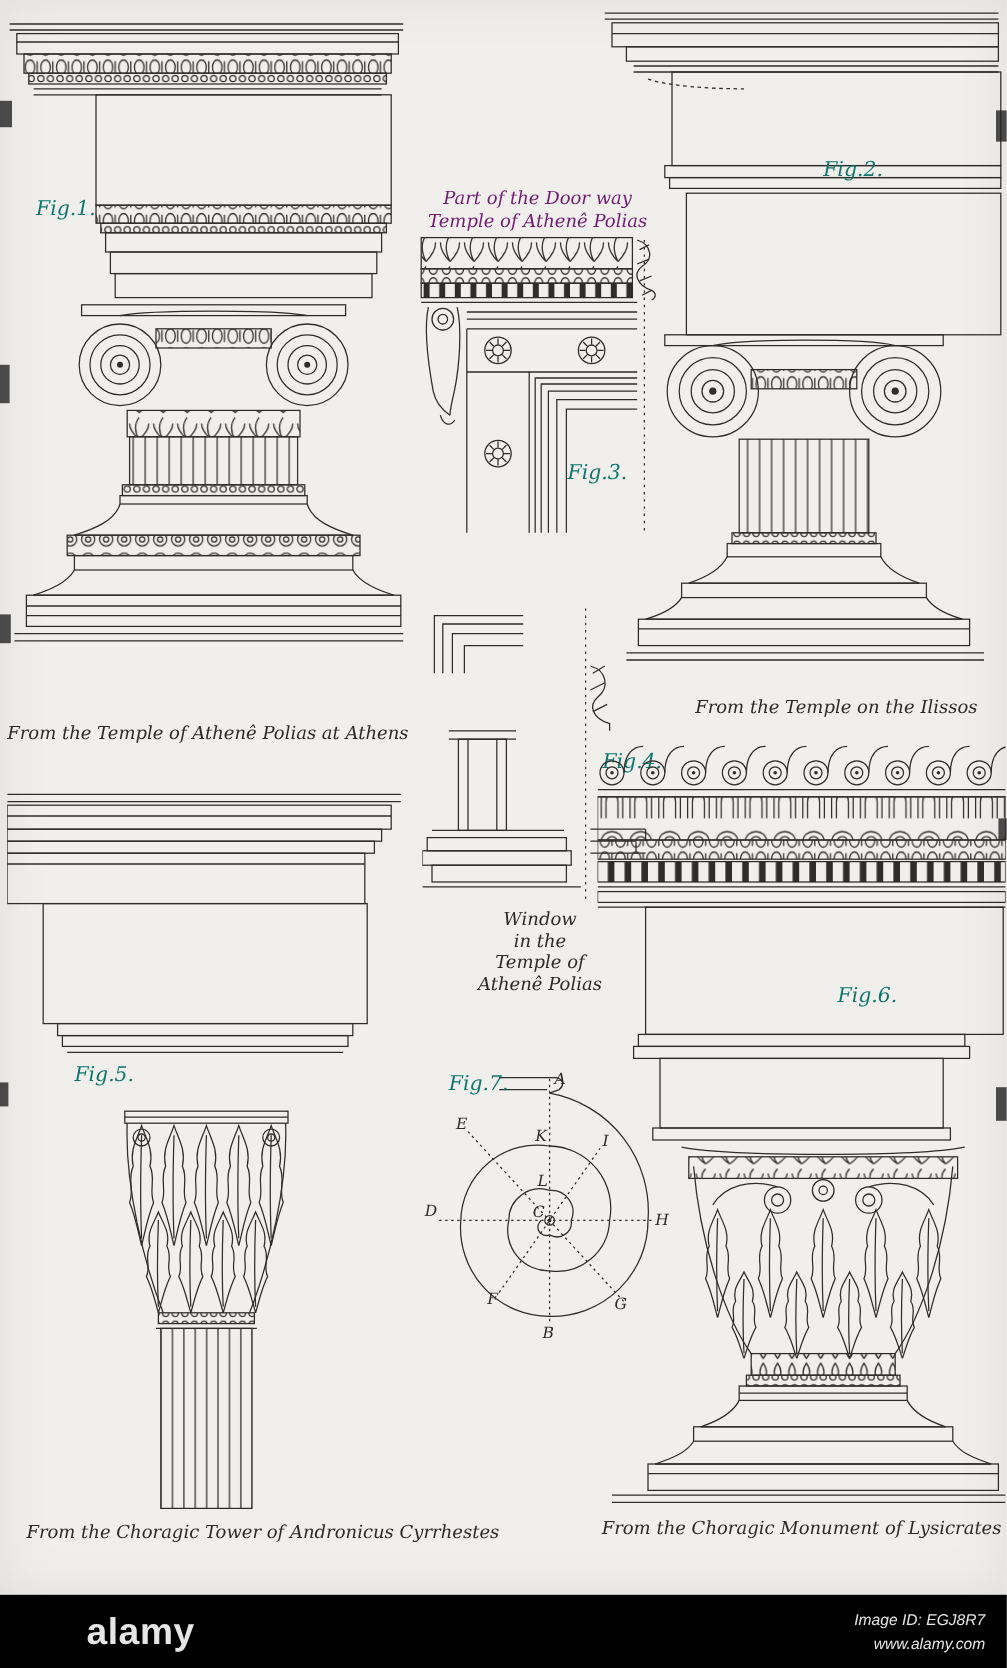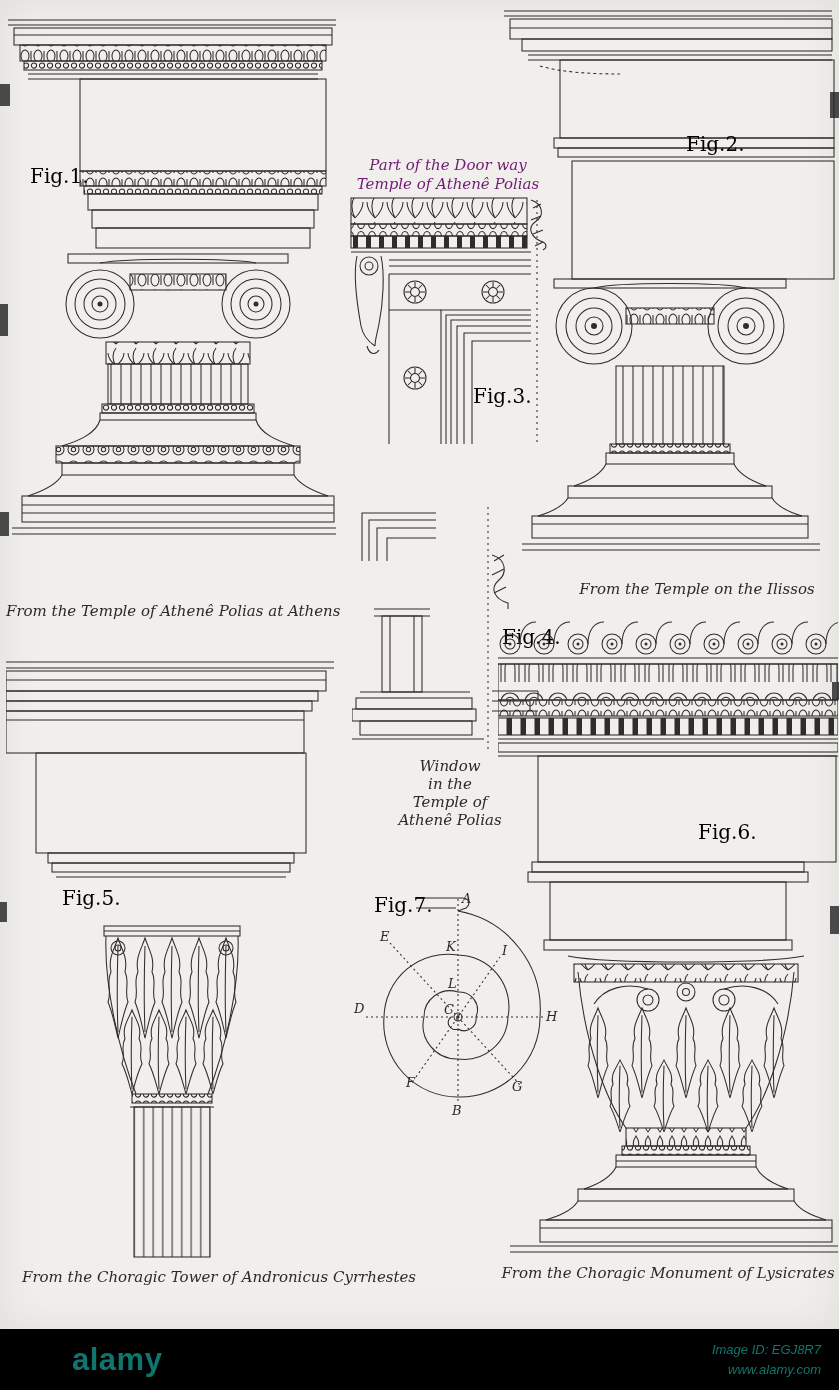--- a/index.html
+++ b/index.html
@@ -3,29 +3,29 @@
 <meta charset="utf-8">
 <style>
   * { margin:0; padding:0; box-sizing:border-box; }
   html,body { width:839px; height:1390px; }
   body { position:relative; background:#ffffff; font-family:"DejaVu Serif", serif; overflow:hidden; }
   .plate { position:absolute; left:0; top:0; width:839px; height:1329px; background:#f1efeb;
            box-shadow: inset 0 0 45px rgba(0,0,0,0.07); overflow:hidden; }
   .fig { position:absolute; }
   .fig svg { position:absolute; left:0; top:0; stroke:#2e2d2b; fill:none; stroke-width:1.05; }
   .fig svg text { fill:#2b2a28; stroke:none; }
-  .figlab { position:absolute; font-size:20px; color:#000000; white-space:nowrap; }
+  .figlab { position:absolute; font-style:italic; font-size:17px; color:#0f766e; white-space:nowrap; }
   .cap { position:absolute; left:0; width:100%; text-align:center; font-style:italic;
          font-size:15px; color:#2b2a28; white-space:nowrap; }
   .tl { position:absolute; left:0; width:100%; text-align:center; font-style:italic;
         font-size:15px; color:#701a75; white-space:nowrap; }
   .pt { font-style:italic; font-size:13px; }
   .blot { position:absolute; background:#222; opacity:.8; }
   .footer { position:absolute; left:0; bottom:0; width:839px; height:61px; background:#000;
-            color:#0f766e; display:flex; align-items:center; justify-content:space-between;
+            color:#e5e5e5; display:flex; align-items:center; justify-content:space-between;
             padding:0 18px 0 72px; font-family:"Liberation Sans", sans-serif; }
   .brand { font-size:31px; font-weight:bold; letter-spacing:.5px; }
   .meta { text-align:right; font-size:13px; line-height:1.5;font-style:italic; }
 </style>
 </head>
 <body>
 
 <div class="plate">
 
   <figure class="fig" style="left:6px;top:16px;width:334px;height:625px;">

